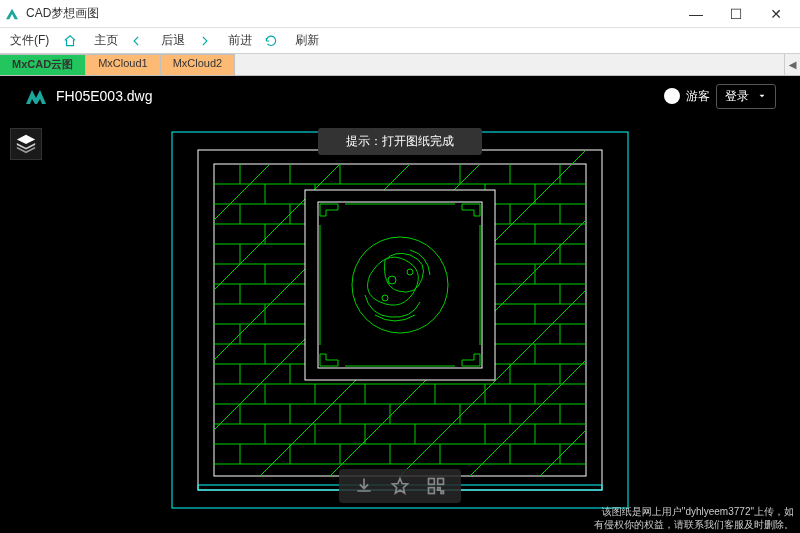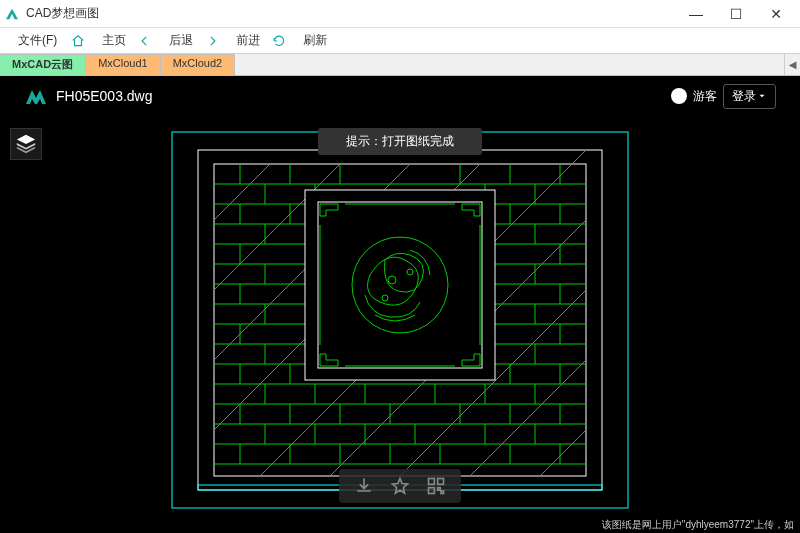--- a/index.html
+++ b/index.html
@@ -5,41 +5,41 @@
   * { margin: 0; padding: 0; box-sizing: border-box; }
   html, body { width: 800px; height: 533px; font-family: "Microsoft YaHei", Arial, sans-serif; overflow: hidden; background: #fff; }
   
   
   .titlebar { height: 28px; background: #fff; display: flex; align-items: center; padding: 0 4px; border-bottom: 1px solid #e0e0e0; }
   .titlebar .app-icon { width: 16px; height: 16px; margin-right: 6px; }
   .titlebar .title { font-size: 12px; color: #333; flex: 1; }
   .titlebar .win-btn { width: 40px; height: 28px; display: flex; align-items: center; justify-content: center; font-size: 14px; color: #333; cursor: pointer; }
   
   
-  .menubar { height: 26px; background: #fff; display: flex; align-items: center; border-bottom: 1px solid #d0d0d0; padding: 0 10px; }
+  .menubar { height: 26px; background: #fff; display: flex; align-items: center; border-bottom: 1px solid #d0d0d0; padding: 0 2px; }
   .menu-item { padding: 2px 8px; font-size: 12px; color: #333; cursor: pointer; }
   .nav-btn { display: flex; align-items: center; padding: 2px 6px; font-size: 12px; color: #333; cursor: pointer; gap: 17px; }
   .nav-btn svg { width: 14px; height: 14px; }
   
   
   .tabbar { height: 22px; background: #f0f0f0; display: flex; border-bottom: 1px solid #c0c0c0; position: relative; }
   .tab { padding: 2px 12px; font-size: 11px; color: #333; border-right: 1px solid #c0c0c0; border-top: 1px solid #c0c0c0; background: #fdba74; cursor: pointer; }
-  .tab.active { background: #86efac; font-weight: bold; }
+  .tab.active { background: #22c55e; font-weight: bold; }
   .tab-scroll { position: absolute; right: 0; top: 0; height: 100%; width: 16px; display:flex; align-items:center; justify-content:center; font-size:10px; color:#666; border-left:1px solid #ccc; background:#f0f0f0; }
   
   
   .main { position: relative; height: calc(533px - 28px - 26px - 22px); background: #000; overflow: hidden; }
   
   
   .app-header { height: 40px; display: flex; align-items: center; padding: 0 24px; color: #fff; position: relative; z-index: 5; }
   .app-logo { width: 24px; height: 24px; margin-right: 8px; }
   .filename { font-size: 14px; color: #fff; flex: 1; }
   .user-area { display: flex; align-items: center; gap: 6px; font-size: 12px; color: #fff; }
   .user-avatar { width: 16px; height: 16px; border-radius: 50%; background: #fff; }
-  .login-btn { padding: 3px 8px; border: 1px solid #555; border-radius: 3px; cursor: pointer; display:flex; align-items:center; gap:1px; }
+  .login-btn { padding: 3px 8px; border: 1px solid #555; border-radius: 3px; cursor: pointer; display:flex; align-items:center; gap:8px; }
   
   
   .layers-btn { position: absolute; left: 10px; top: 52px; width: 32px; height: 32px; background: #1a1a1a; border: 1px solid #333; display: flex; align-items: center; justify-content: center; cursor: pointer; z-index: 6; }
   
   
   .canvas { position: absolute; left: 0; top: 0; width: 100%; height: 100%; display:flex; align-items:center; justify-content:center; }
   .drawing-wrap { position: relative; width: 460px; height: 380px; margin-top: 30px; }
   
   
   .toast { position: absolute; top: 52px; left: 50%; transform: translateX(-50%); background: #333; color: #fff; font-size: 12px; padding: 5px 28px; border-radius: 3px; z-index: 10; }
@@ -273,15 +273,16 @@
             <rect x="3" y="14" width="7" height="7"></rect>
             <rect x="14" y="14" width="3" height="3"></rect>
             <rect x="18" y="18" width="3" height="3"></rect>
           </g>
         </svg>
     </div>
   </div>
 
   <div class="footer-note">
     <div>该图纸是网上用户"dyhlyeem3772"上传，如</div>
+    <div>有侵权你的权益，请联系我们客服及时删除。</div>
   </div>
 
 </div>
 
 </body></html>

